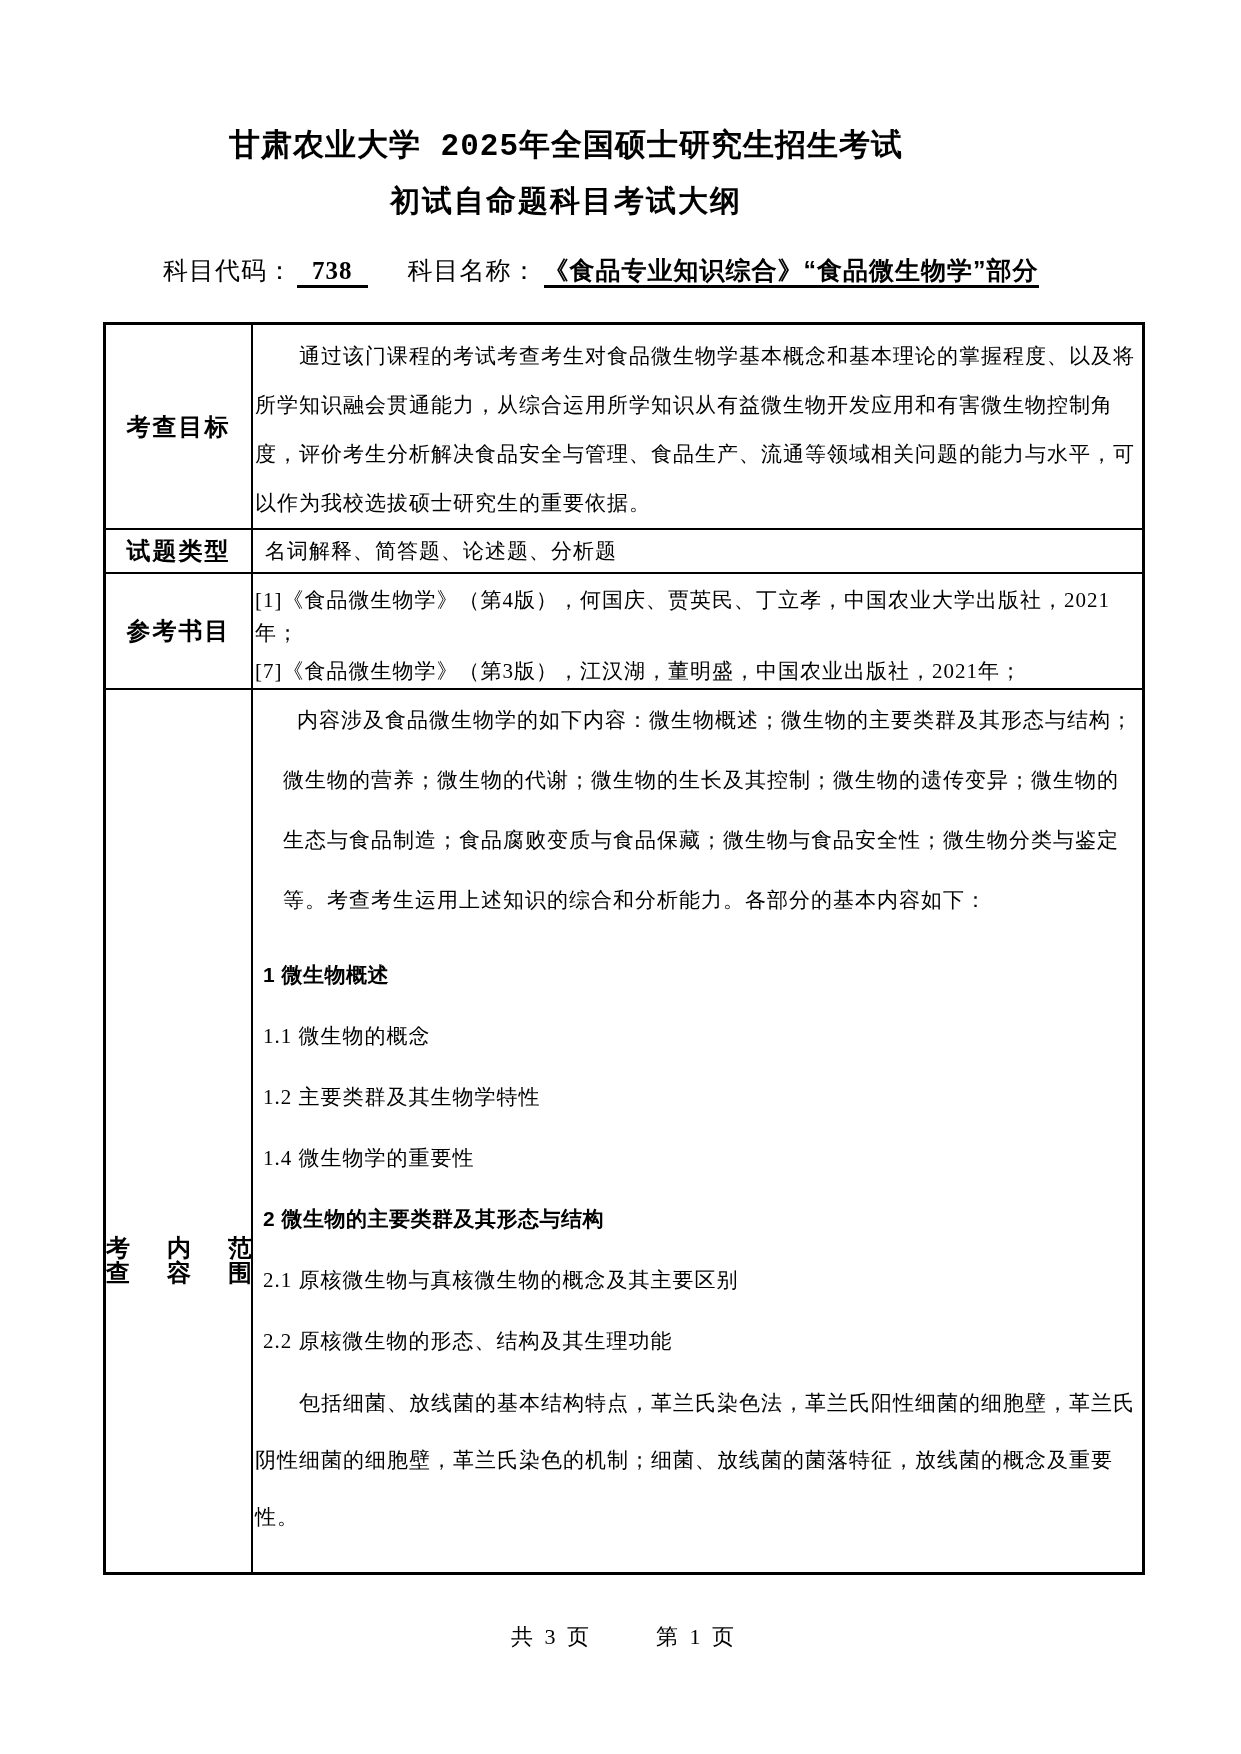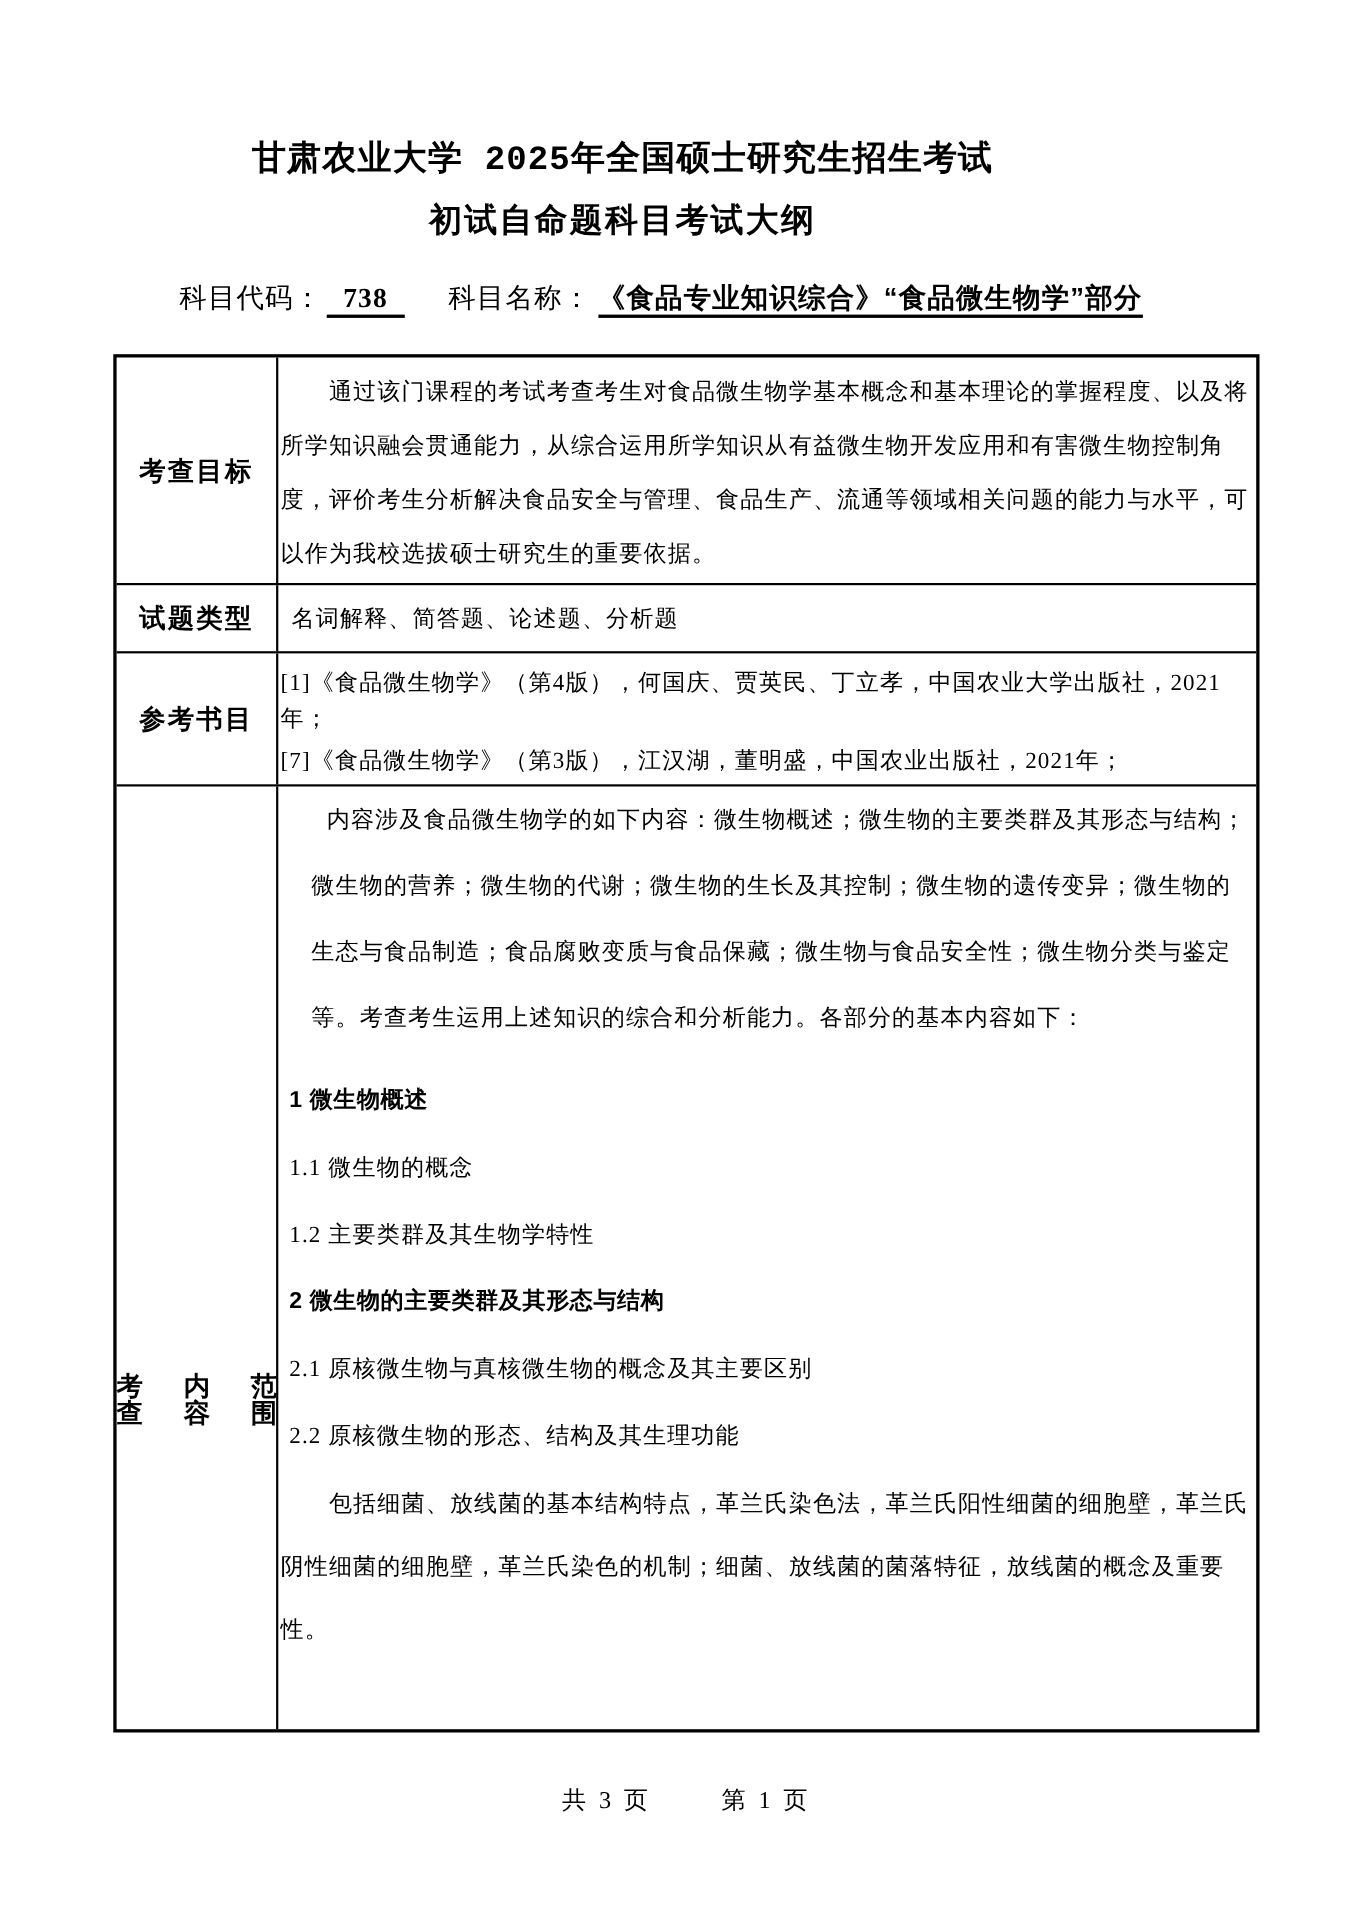--- a/index.html
+++ b/index.html
@@ -154,20 +154,21 @@
         <span>考查</span>
         <span>内容</span>
         <span>范围</span>
       </div>
       <div class="content-cell">
         <div class="scope-intro">内容涉及食品微生物学的如下内容：微生物概述；微生物的主要类群及其形态与结构；微生物的营养；微生物的代谢；微生物的生长及其控制；微生物的遗传变异；微生物的生态与食品制造；食品腐败变质与食品保藏；微生物与食品安全性；微生物分类与鉴定等。考查考生运用上述知识的综合和分析能力。各部分的基本内容如下：</div>
         <div class="outline">
           <div class="o-item o-head">1 微生物概述</div>
           <div class="o-item">1.1 微生物的概念</div>
           <div class="o-item">1.2 主要类群及其生物学特性</div>
+          <div class="o-item">1.4 微生物学的重要性</div>
           <div class="o-item o-head">2 微生物的主要类群及其形态与结构</div>
           <div class="o-item">2.1 原核微生物与真核微生物的概念及其主要区别</div>
           <div class="o-item">2.2 原核微生物的形态、结构及其生理功能</div>
           <div class="o-para">包括细菌、放线菌的基本结构特点，革兰氏染色法，革兰氏阳性细菌的细胞壁，革兰氏阴性细菌的细胞壁，革兰氏染色的机制；细菌、放线菌的菌落特征，放线菌的概念及重要性。</div>
         </div>
       </div>
     </div>
 
   </div>
 

